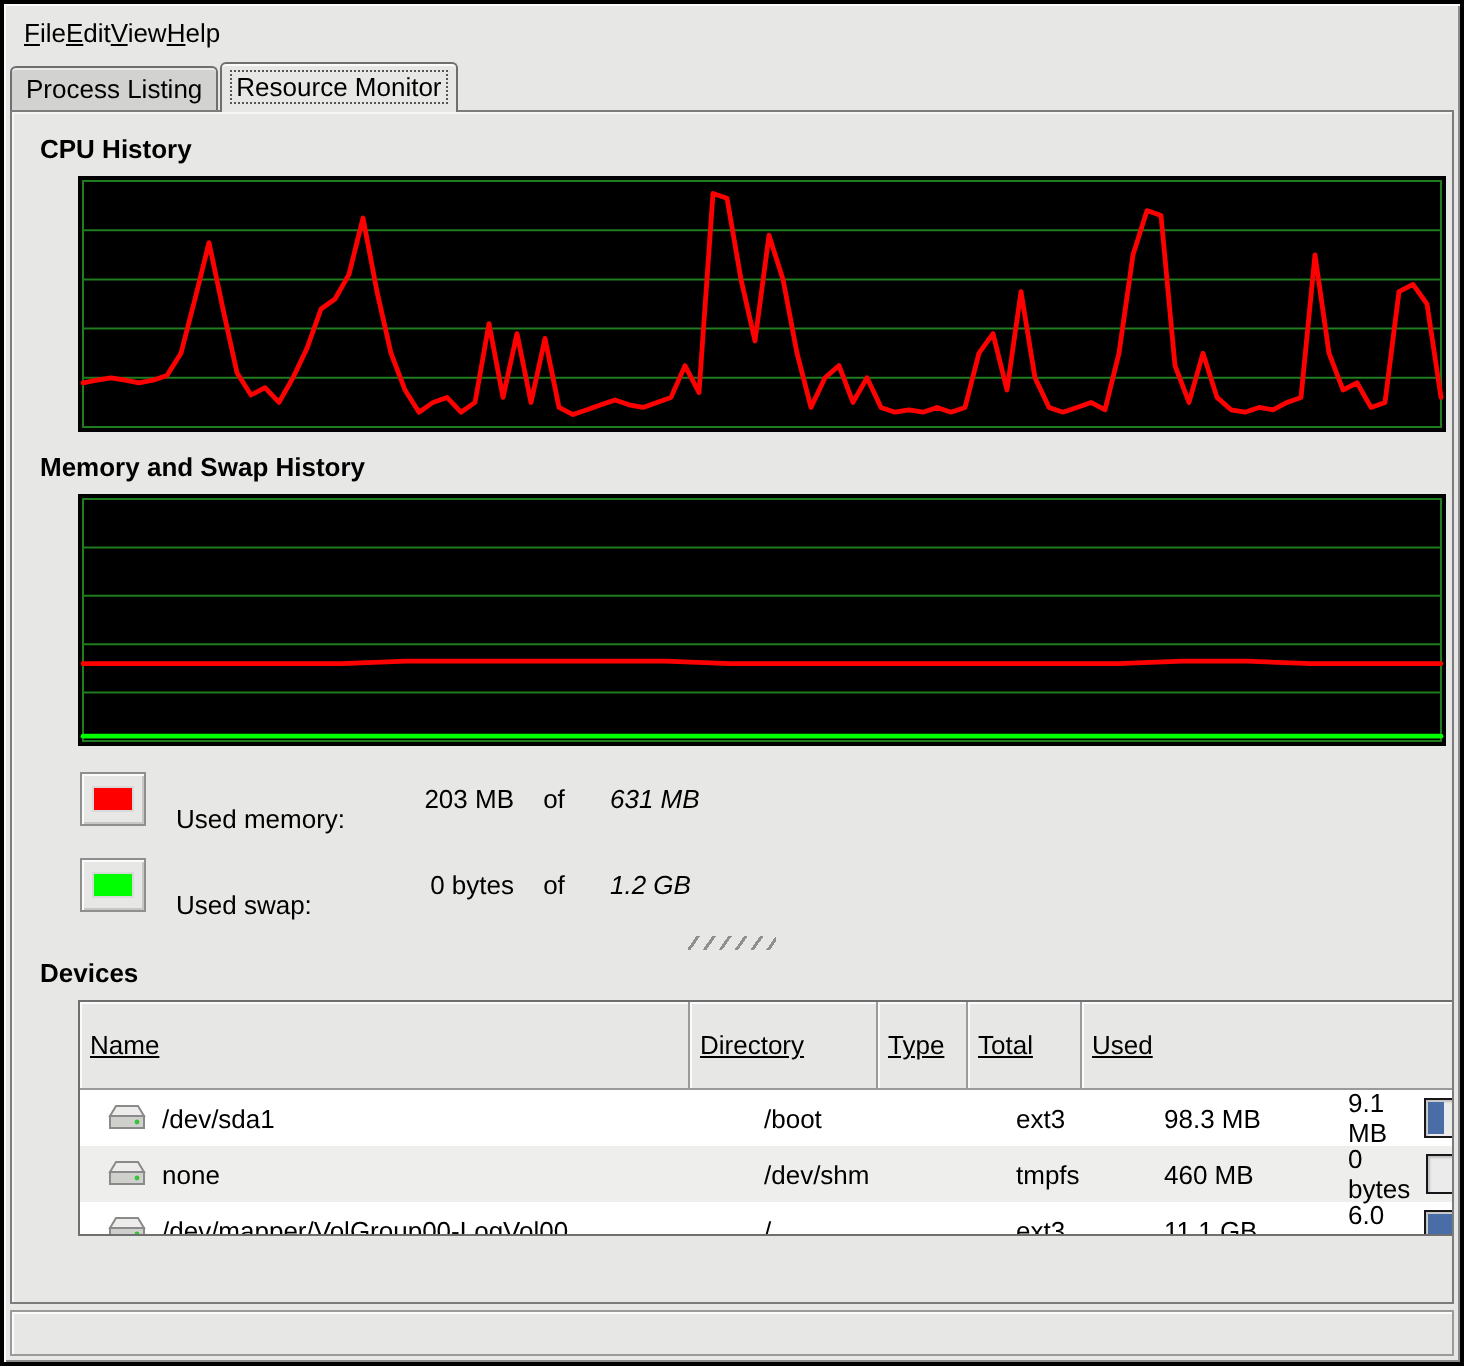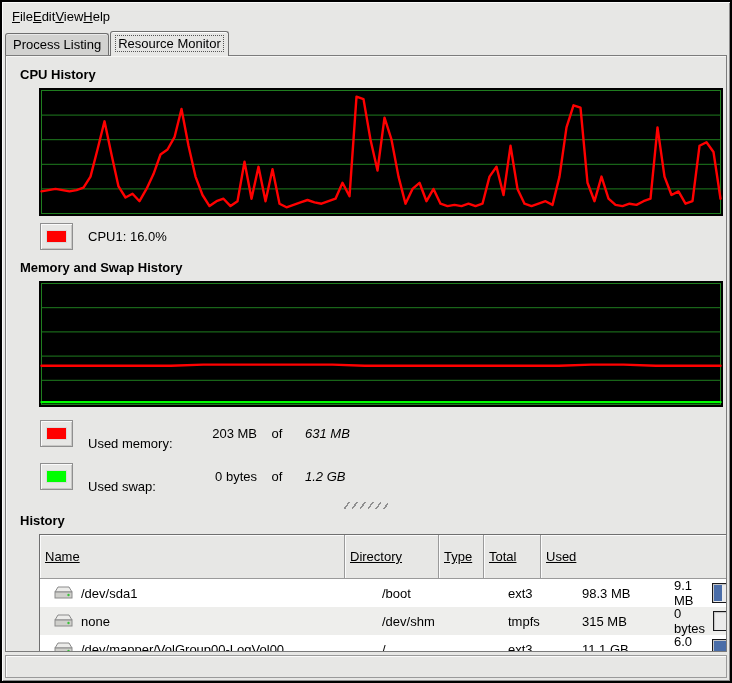--- a/index.html
+++ b/index.html
@@ -113,26 +113,20 @@
     <div class="section-title">CPU History</div>
     <svg class="graph" width="684" height="128">
         <rect x="0" y="0" width="684" height="128" fill="#000000"></rect>
         <rect x="2.5" y="2.5" width="679" height="123" fill="none" stroke="#1f7d1f"></rect>
         <line x1="2.5" x2="681.5" y1="27.1" y2="27.1" stroke="#1f7d1f"></line>
         <line x1="2.5" x2="681.5" y1="51.7" y2="51.7" stroke="#1f7d1f"></line>
         <line x1="2.5" x2="681.5" y1="76.3" y2="76.3" stroke="#1f7d1f"></line>
         <line x1="2.5" x2="681.5" y1="100.9" y2="100.9" stroke="#1f7d1f"></line>
         <polyline points="2.5,103.4 9.5,102.1 16.5,100.9 23.5,102.1 30.5,103.4 37.5,102.1 44.5,99.7 51.5,88.6 58.5,61.5 65.5,33.3 72.5,66.5 79.5,98.4 86.5,109.5 93.5,105.8 100.5,113.2 107.5,100.9 114.5,86.1 121.5,66.5 128.5,61.5 135.5,49.2 142.5,21.0 149.5,57.8 156.5,88.6 163.5,107.0 170.5,118.1 177.5,113.2 184.5,110.7 191.5,118.1 198.5,113.2 205.5,73.8 212.5,110.7 219.5,78.8 226.5,113.2 233.5,81.2 240.5,115.7 247.5,119.3 254.5,116.9 261.5,114.4 268.5,112.0 275.5,114.4 282.5,115.7 289.5,113.2 296.5,110.7 303.5,94.8 310.5,108.3 317.5,8.7 324.5,11.1 331.5,51.7 338.5,82.5 345.5,29.6 352.5,51.7 359.5,88.6 366.5,115.7 373.5,100.9 380.5,94.8 387.5,113.2 394.5,100.9 401.5,115.7 408.5,118.1 415.5,116.9 422.5,118.1 429.5,115.7 436.5,118.1 443.5,115.7 450.5,88.6 457.5,78.8 464.5,107.0 471.5,57.8 478.5,100.9 485.5,115.7 492.5,118.1 499.5,115.7 506.5,113.2 513.5,116.9 520.5,88.6 527.5,39.4 534.5,17.3 541.5,19.7 548.5,94.8 555.5,113.2 562.5,88.6 569.5,110.7 576.5,116.9 583.5,118.1 590.5,115.7 597.5,116.9 604.5,113.2 611.5,110.7 618.5,39.4 625.5,88.6 632.5,107.0 639.5,103.4 646.5,115.7 653.5,113.2 660.5,57.8 667.5,54.2 674.5,64.0 681.5,110.7" fill="none" stroke="#ff0000" stroke-width="2.4" stroke-linejoin="round" stroke-linecap="round"></polyline>
       </svg>
-    <div class="legend-row">
-      <div class="swatch-btn">
-        <div class="swatch" style="background: rgb(255, 0, 0);"></div>
-      </div>
-      <span class="legend-text">CPU1: 16.0%</span>
-    </div>
 
     <div class="section-title" style="margin-top:10px;">Memory and Swap History</div>
     <svg class="graph" width="684" height="126">
         <rect x="0" y="0" width="684" height="126" fill="#000000"></rect>
         <rect x="2.5" y="2.5" width="679" height="121" fill="none" stroke="#1f7d1f"></rect>
         <line x1="2.5" x2="681.5" y1="26.7" y2="26.7" stroke="#1f7d1f"></line>
         <line x1="2.5" x2="681.5" y1="50.9" y2="50.9" stroke="#1f7d1f"></line>
         <line x1="2.5" x2="681.5" y1="75.1" y2="75.1" stroke="#1f7d1f"></line>
         <line x1="2.5" x2="681.5" y1="99.3" y2="99.3" stroke="#1f7d1f"></line>
         <polyline points="2.5,84.8 34.8,84.8 67.2,84.8 99.5,84.8 131.8,84.8 164.2,83.6 196.5,83.6 228.8,83.6 261.2,83.6 293.5,83.6 325.8,84.8 358.2,84.8 390.5,84.8 422.8,84.8 455.2,84.8 487.5,84.8 519.8,84.8 552.2,83.6 584.5,83.6 616.8,84.8 649.2,84.8 681.5,84.8" fill="none" stroke="#ff0000" stroke-width="2.4" stroke-linejoin="round" stroke-linecap="round"></polyline>
@@ -154,21 +148,21 @@
         <div class="swatch" style="background: rgb(0, 255, 0);"></div>
       </div>
       <span class="legend-text">Used swap:</span>
       <span class="mem-val">0 bytes</span>
       <span class="mem-of">of</span>
       <span class="mem-total">1.2 GB</span>
     </div>
 
     <div class="pane-handle"></div>
 
-    <div class="section-title">History</div>
+    <div class="section-title">Devices</div>
 
     <div class="table-frame">
       <div class="tree">
         <div class="thead">
           <div class="th c-name">Name</div>
           <div class="th c-dir">Directory</div>
           <div class="th c-type">Type</div>
           <div class="th c-total">Total</div>
           <div class="th c-used">Used</div>
         </div>
@@ -211,21 +205,21 @@
             </svg>
             <span>none</span>
           </div>
           <div class="td c-dir">
               <span>/dev/shm</span>
             </div>
           <div class="td c-type">
               <span>tmpfs</span>
             </div>
           <div class="td c-total">
-              <span>315 MB</span>
+              <span>460 MB</span>
             </div>
           <div class="td c-used">
             <span>0 bytes</span>
             <div class="pbar">
               <span class="pbar-text">0 %</span>
               <div class="pbar-fill" style="width: calc(0% + 0px); background: rgb(74, 109, 168);">
                   <span class="pbar-text">0 %</span>
                 </div>
             </div>
           </div>

